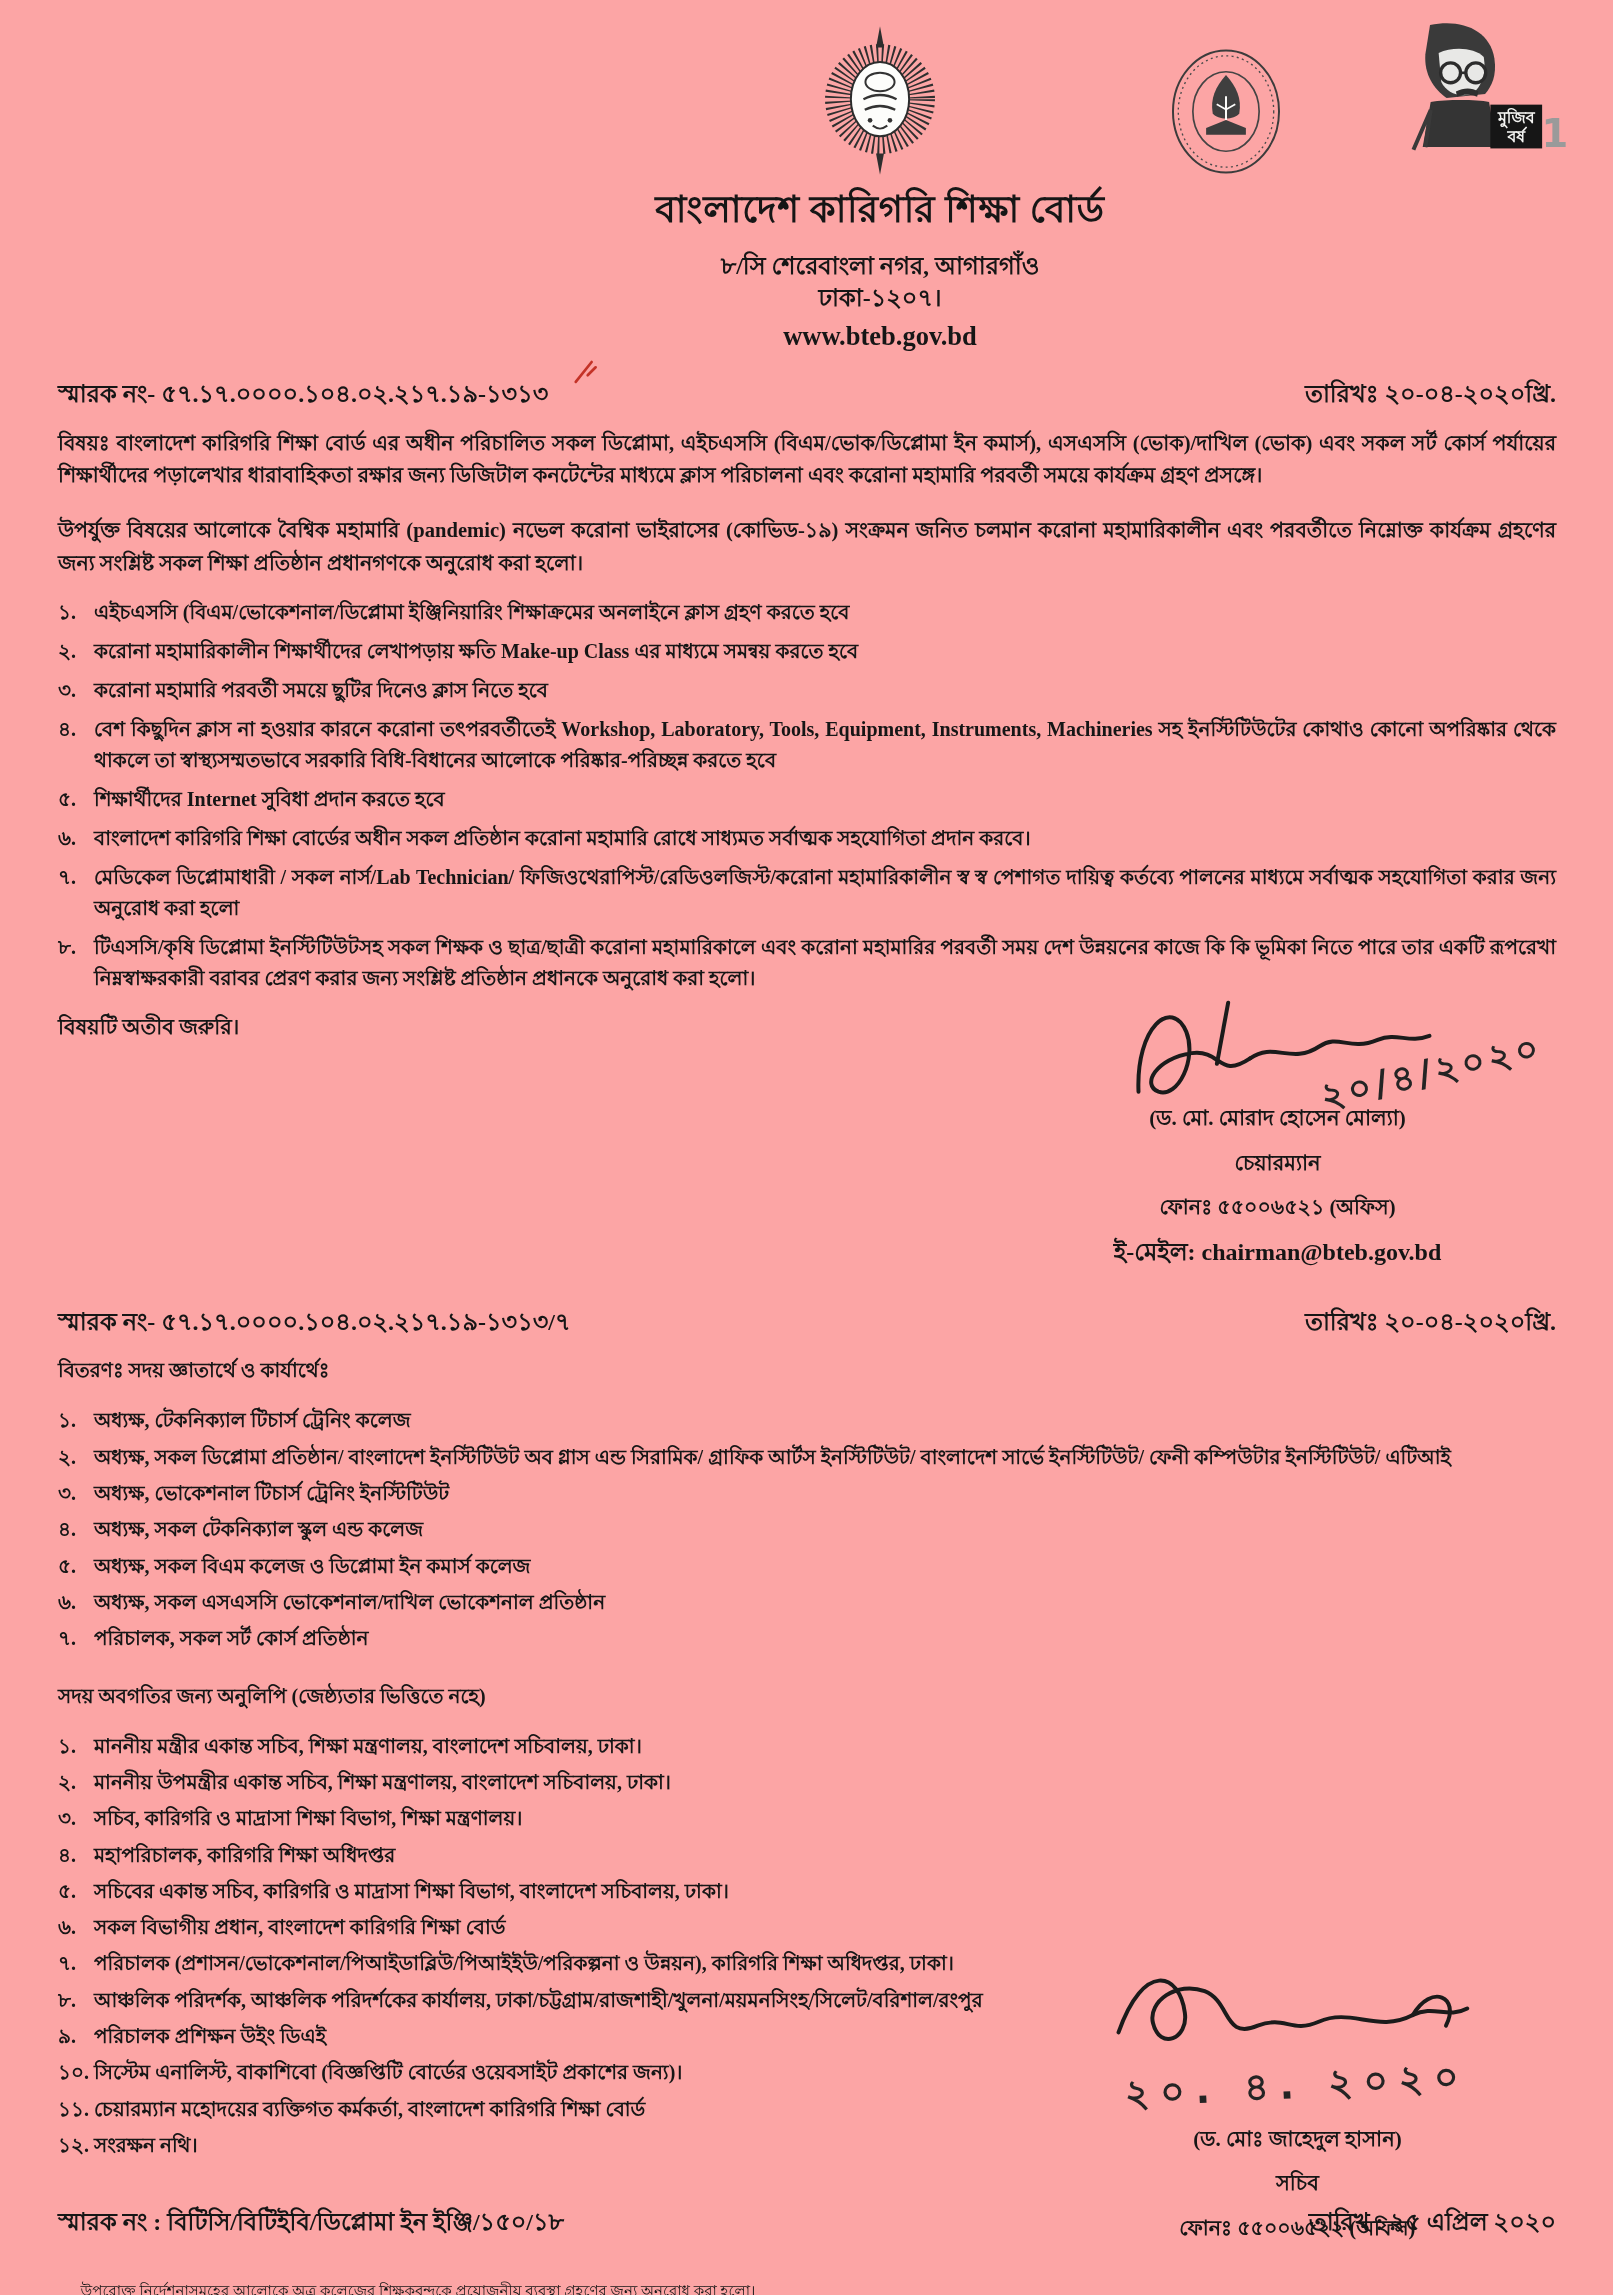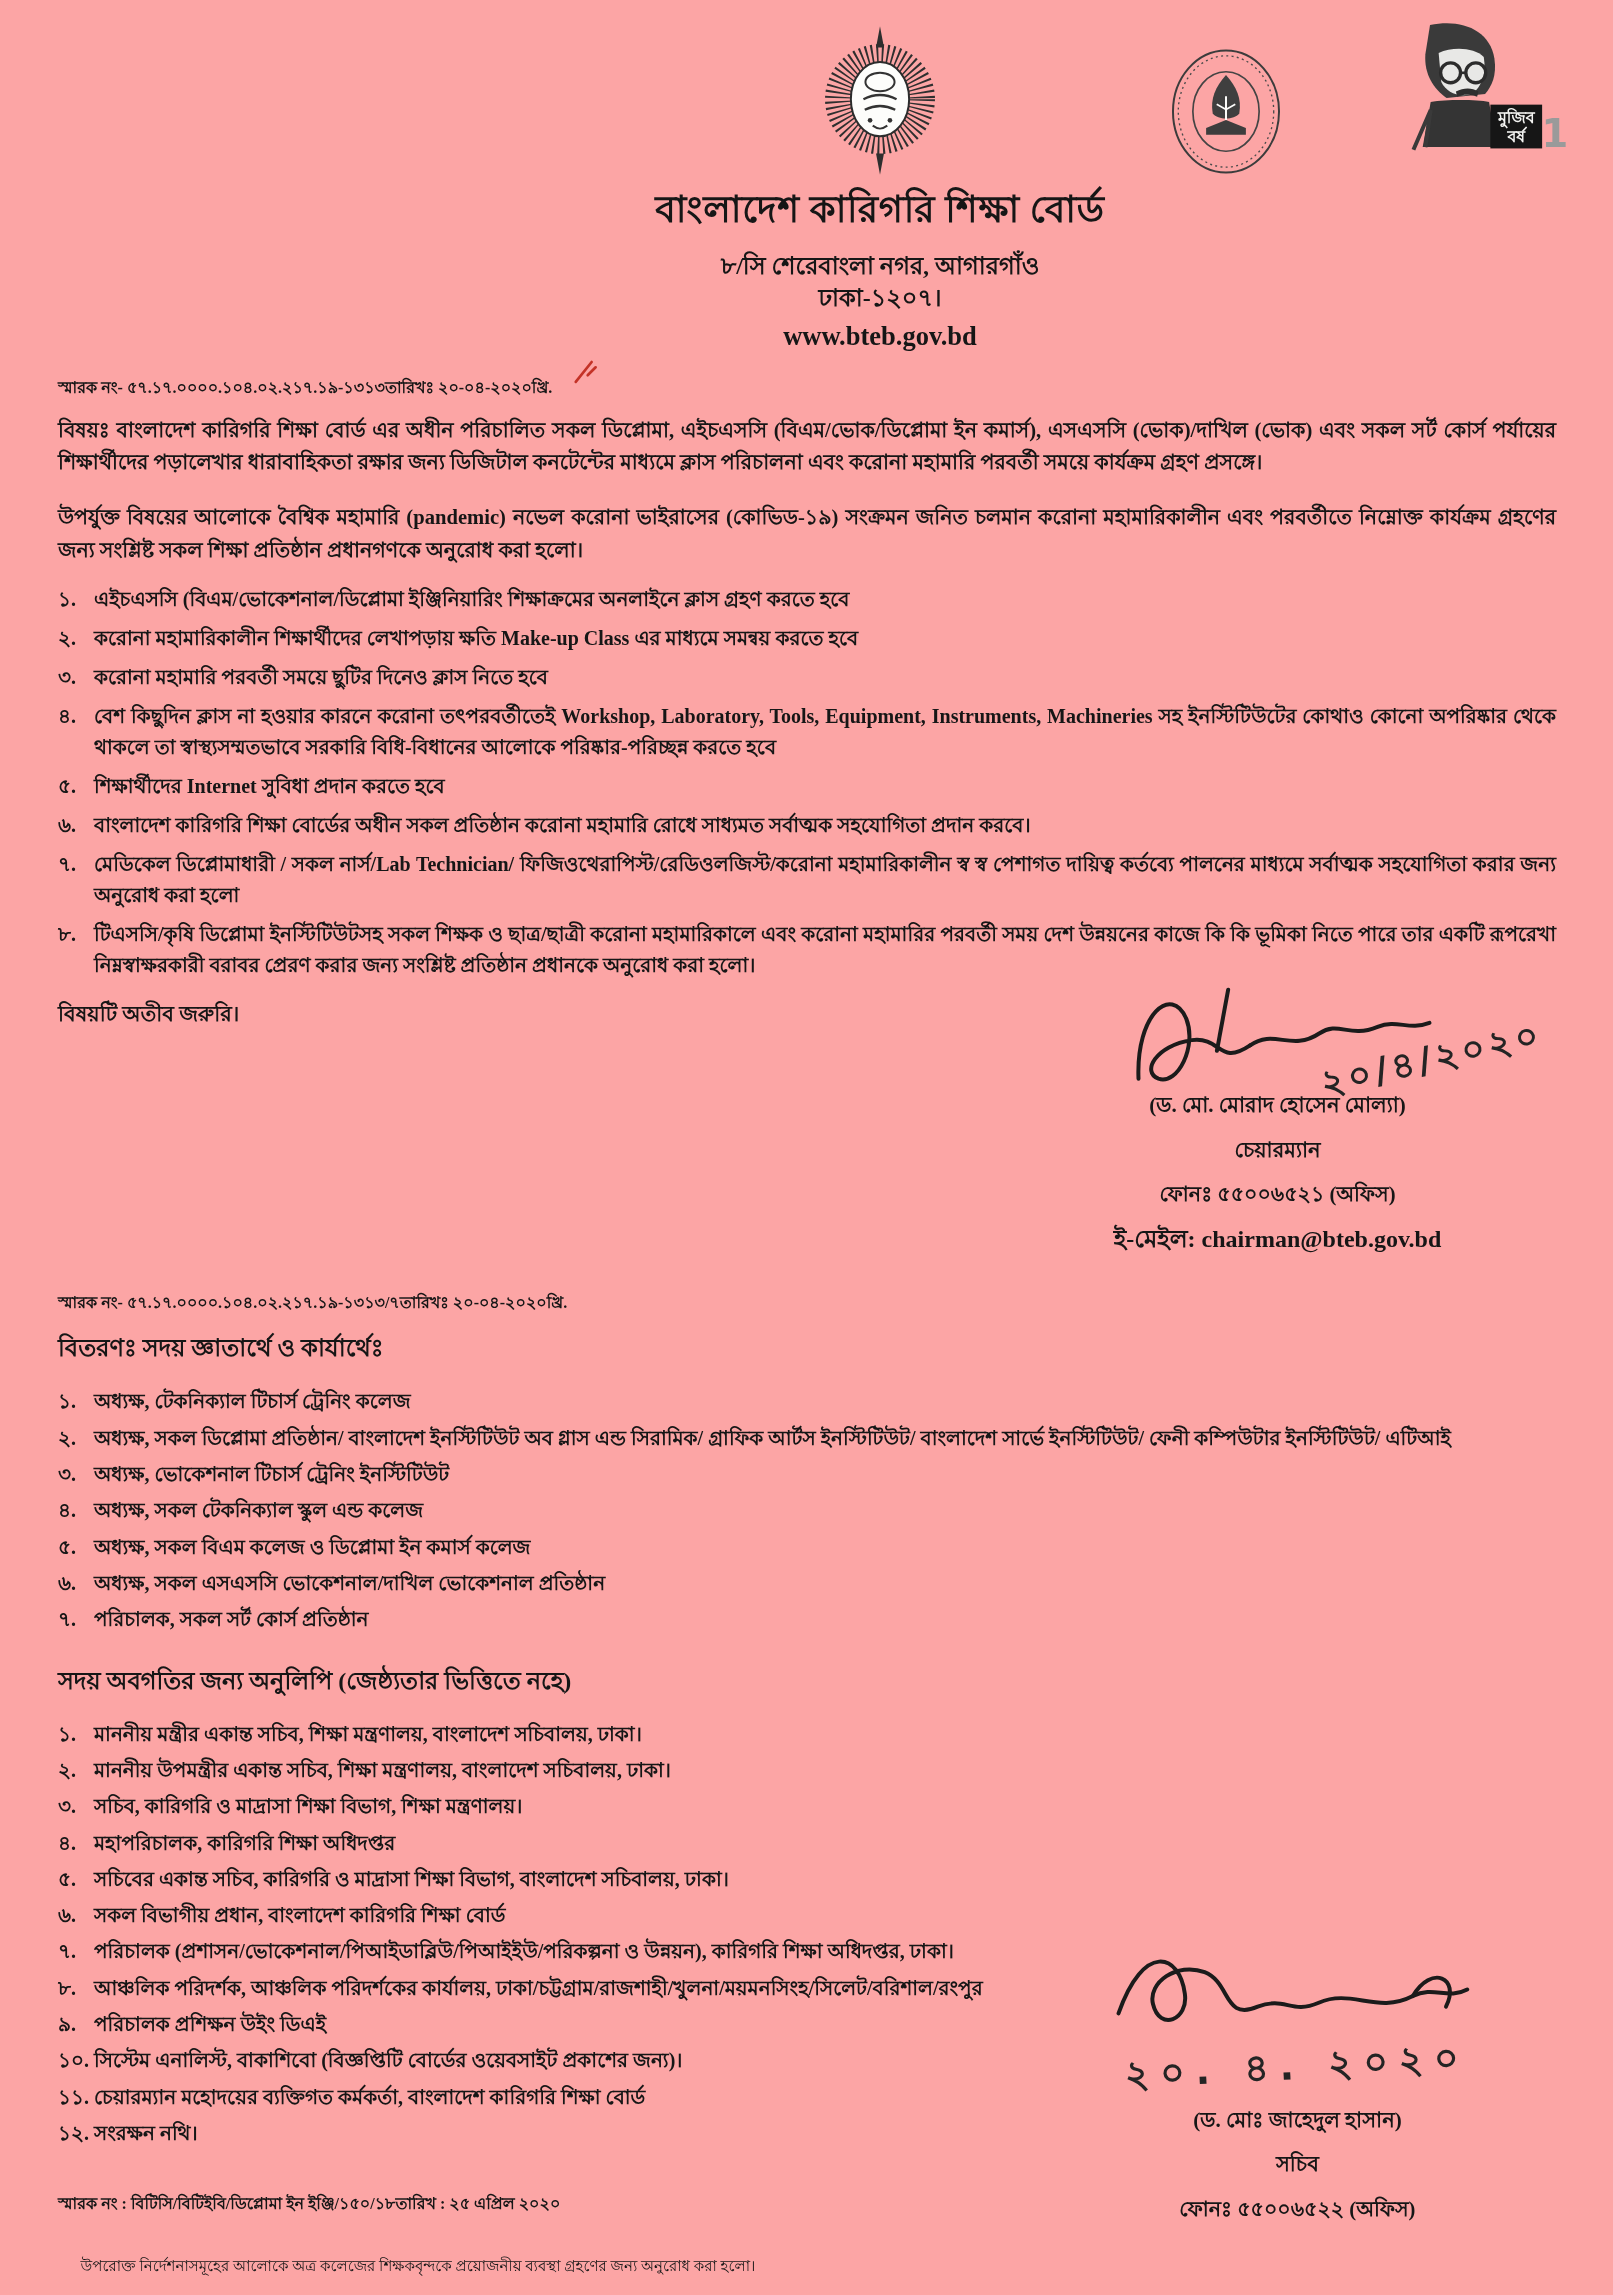--- a/index.html
+++ b/index.html
@@ -22,22 +22,22 @@
   h1.board-name{
     margin:2.7px 0 6.6px 0;font-size:37px;font-weight:bold;letter-spacing:0.7px;
   }
   .addr{font-size:24px;font-weight:bold;line-height:1.35;}
   .website{font-size:26.5px;font-weight:bold;margin-top:6.6px;}
   .logo-seal{position:absolute;left:1169px;top:35px;}
   .logo-mujib{position:absolute;left:1367px;top:17px;}
   
   .flow{margin:0 58px;}
   .memo-row{
-    display:flex;justify-content:flex-start;align-items:baseline;
-    font-size:16px;font-weight:bold;position:relative;
+    display:flex;justify-content:space-between;align-items:baseline;
+    font-size:24px;font-weight:bold;position:relative;
   }
   .memo-row.first{margin-top:22.6px;}
   .memo-row.second{margin-top:30.5px;}
   .memo-row.third{margin-top:42px;}
   .red-mark{position:absolute;left:511px;top:-17px;}
   .subject{
     margin:13.3px 0 0 0;font-size:20.6px;font-weight:bold;line-height:1.55;
     text-align:justify;text-align-last:left;
   }
   .intro{
@@ -63,21 +63,21 @@
   .sign1 .scribble{display:block;margin:0 auto -12px auto;}
   .hand-date{
     font-size:36px;font-weight:bold;color:#242424;
     font-family:"DejaVu Sans","Liberation Sans",sans-serif;
   }
   .hd1{
     position:absolute;right:-16px;top:64px;transform:rotate(-13deg);
     letter-spacing:4px;
   }
   .copies{position:relative;margin-top:26.5px;}
-  .copies-head,.dist-head{font-size:24px;font-weight:bold;margin-top:12px;}
+  .copies-head,.dist-head{font-size:20px;font-weight:bold;margin-top:12px;}
   .sign2{position:absolute;right:6.6px;top:265px;}
   .sign2 .scribble{display:block;margin:0 auto -4px auto;}
   .hd2{letter-spacing:10.6px;font-size:38px;transform:rotate(-3deg);margin-bottom:4px;}
   .closing{margin:36px 0 0 22.6px;font-size:15px;font-weight:normal;}
   svg .ink{fill:none;stroke:#1b1b1b;stroke-linecap:round;stroke-linejoin:round;}
 </style>
 </head>
 <body>
 
 <div class="page">

